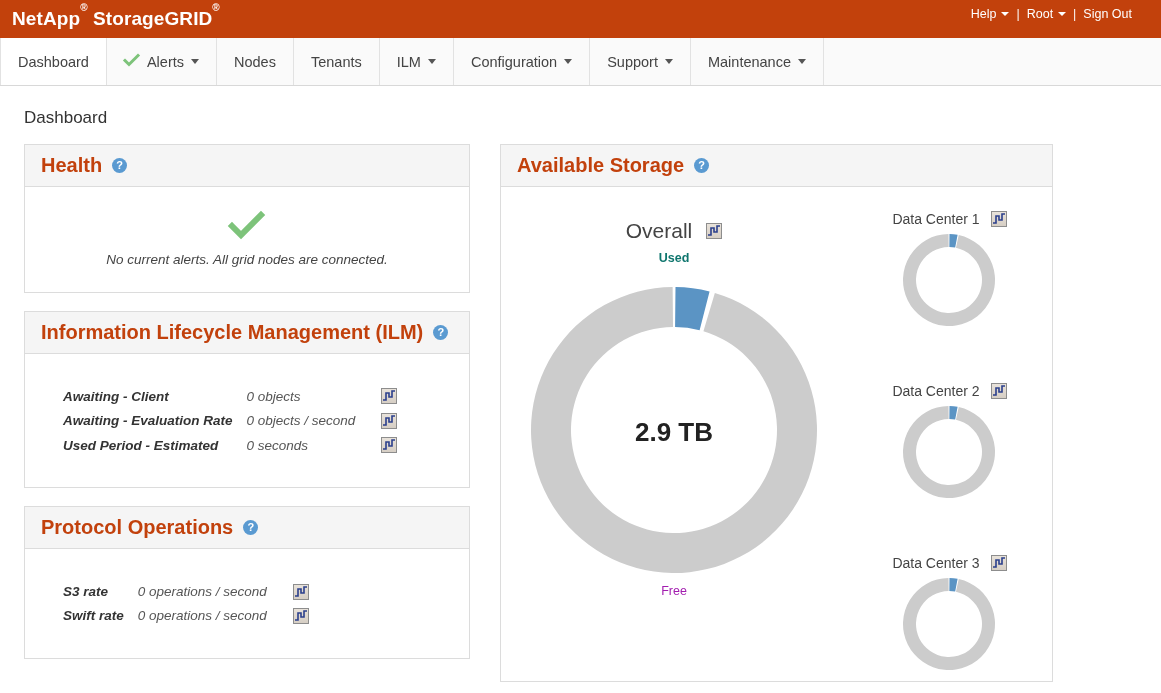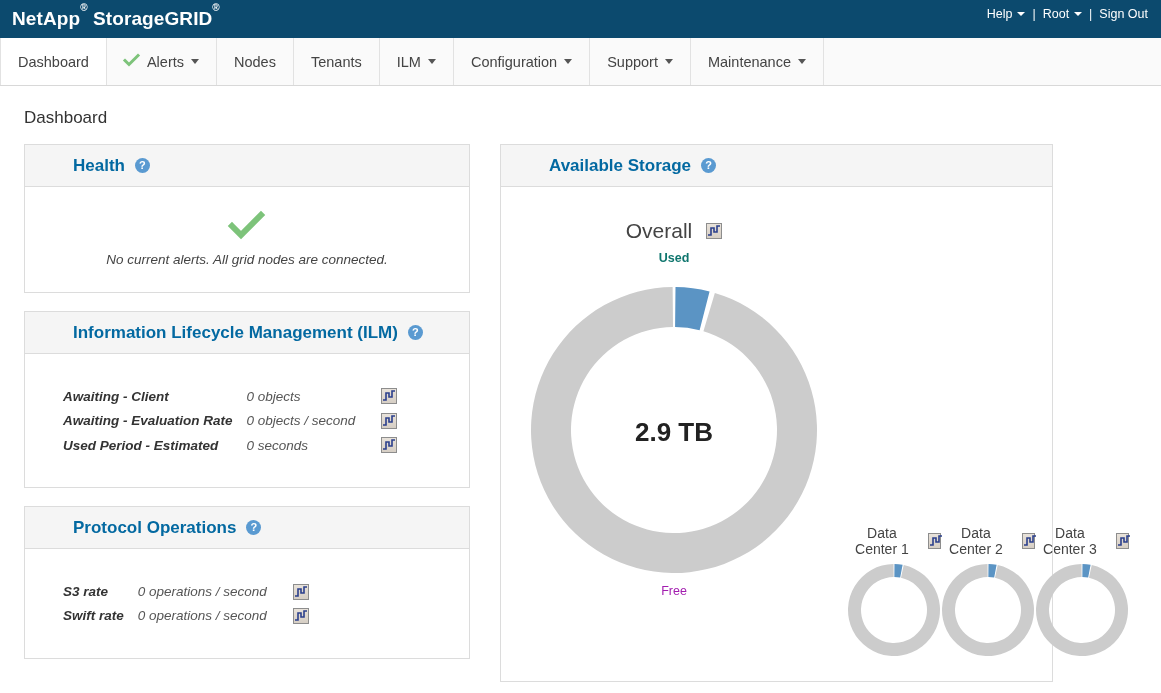--- a/index.html
+++ b/index.html
@@ -9,37 +9,37 @@
     width: 1161px; height: 693px;
     overflow: hidden;
     background: #ffffff;
     font-family: "Liberation Sans", sans-serif;
     color: #333;
   }
 
   
   .brandbar {
     height: 38px;
-    background: #0c4a6e;
+    background: #c2410c;
     position: relative;
     display: flex;
     align-items: center;
   }
   .brand-logo {
     color: #ffffff;
     font-size: 19px;
     font-weight: 600;
     letter-spacing: .1px;
     padding-left: 12px;
     white-space: nowrap;
   }
   .brand-logo sup { font-size: 10px; top: -.7em; position: relative; font-weight: 600; }
   .brand-right {
     position: absolute;
-    right: 8px; top: 0; height: 28px;
+    right: 24px; top: 0; height: 28px;
     display: flex; align-items: center;
     color: #ffffff;
     font-size: 12.5px;
   }
   .brand-right .bitem {
     display: inline-flex; align-items: center;
     padding: 0 5px;
     cursor: pointer;
     white-space: nowrap;
   }
@@ -115,24 +115,23 @@
   }
   .panel-head {
     background: #f5f5f5;
     border-bottom: 1px solid #dcdcdc;
     height: 42px;
     display: flex;
     align-items: center;
     padding: 0 16px;
   }
   .panel-title {
-    font-size: 17px;
+    font-size: 20px;
     font-weight: bold;
-    color: #0369a1;
-    margin-left: 32px;
+    color: #c2410c;
   }
   .help-icon {
     margin-left: 10px;
     width: 15px; height: 15px;
     border-radius: 50%;
     background: #5a9ad1;
     color: #ffffff;
     font-size: 11px;
     font-weight: bold;
     line-height: 15px;
@@ -209,22 +208,24 @@
   }
   .donut-center-text {
     font-size: 26px;
     font-weight: bold;
     fill: #222;
   }
   .dc-col {
     width: 205px;
     flex: none;
     display: flex;
-    align-items: flex-end;
+    flex-direction: column;
+    align-items: center;
     padding-top: 10px;
+    gap: 42px;
   }
   .dc-block { text-align: center; margin-bottom: 10px; }
   .dc-head {
     display: flex;
     align-items: center;
     justify-content: center;
     gap: 11px;
     margin-bottom: 6px;
   }
   .dc-name { font-size: 14px; color: #444; }

